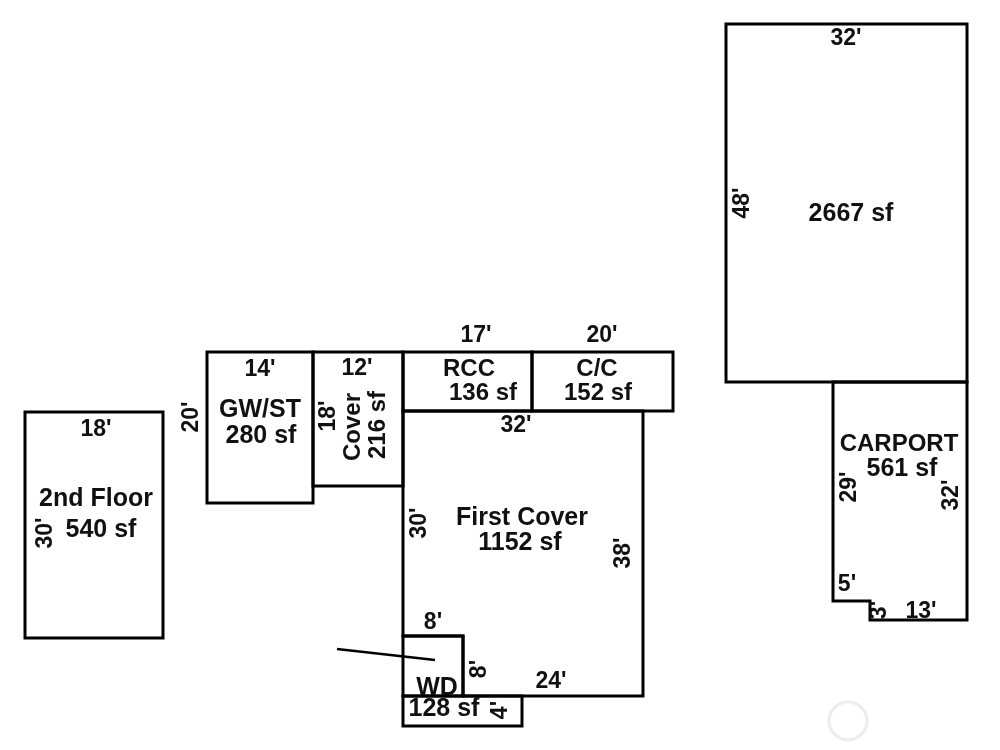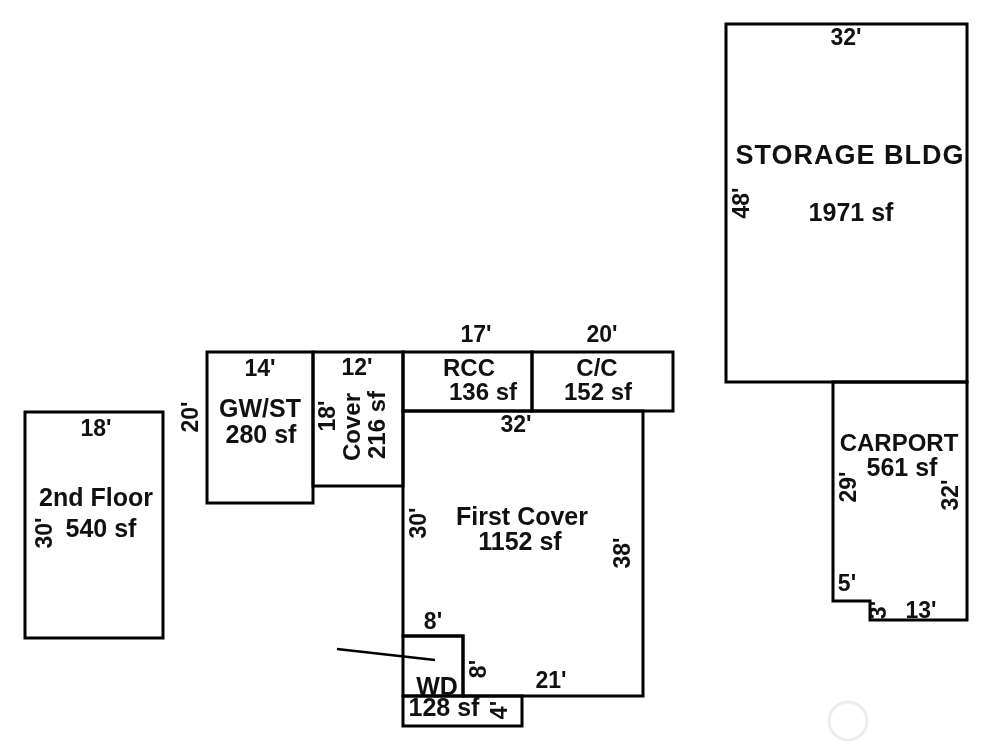--- a/index.html
+++ b/index.html
@@ -81,22 +81,21 @@
 
     <rect class="outline" x="403" y="696" width="119" height="30"></rect>
 
     <line class="leader" x1="337" y1="649" x2="435" y2="660"></line>
 
     <circle class="watermark" cx="848" cy="721" r="19"></circle>
   </svg>
 
   <div class="lbl s23" style="left:846px;top:37px">32'</div>
   <div class="lbl s23 rot" style="left:741px;top:203px">48'</div>
-  <div class="lbl s27" style="left:850px;top:155px">STORAGE BLDG</div>
-  <div class="lbl s25" style="left:851px;top:212px">1971 sf</div>
+  <div class="lbl s25" style="left:851px;top:212px">2667 sf</div>
 
   <div class="lbl s24" style="left:899px;top:443px">CARPORT</div>
   <div class="lbl s25" style="left:902px;top:467px">561 sf</div>
   <div class="lbl s23 rot" style="left:848px;top:487px">29'</div>
   <div class="lbl s23 rot" style="left:950px;top:495px">32'</div>
   <div class="lbl s23" style="left:847px;top:583px">5'</div>
   <div class="lbl s23 rot" style="left:878px;top:610px">3'</div>
   <div class="lbl s23" style="left:921px;top:610px">13'</div>
 
   <div class="lbl s23" style="left:96px;top:428px">18'</div>
@@ -122,20 +121,20 @@
   <div class="lbl s24" style="left:597px;top:368px">C/C</div>
   <div class="lbl s24" style="left:598px;top:392px">152 sf</div>
 
   <div class="lbl s23" style="left:516px;top:424px">32'</div>
   <div class="lbl s23 rot" style="left:418px;top:523px">30'</div>
   <div class="lbl s25" style="left:522px;top:516px">First Cover</div>
   <div class="lbl s25" style="left:520px;top:541px">1152 sf</div>
   <div class="lbl s23 rot" style="left:622px;top:553px">38'</div>
   <div class="lbl s23" style="left:433px;top:621px">8'</div>
   <div class="lbl s23 rot" style="left:478px;top:669px">8'</div>
-  <div class="lbl s23" style="left:551px;top:680px">21'</div>
+  <div class="lbl s23" style="left:551px;top:680px">24'</div>
 
   <div class="lbl s25" style="left:437px;top:686px">WD</div>
   <div class="lbl s25" style="left:444px;top:707px">128 sf</div>
   <div class="lbl s23 rot" style="left:499px;top:710px">4'</div>
 
 
 </div>
 
 </body></html>

